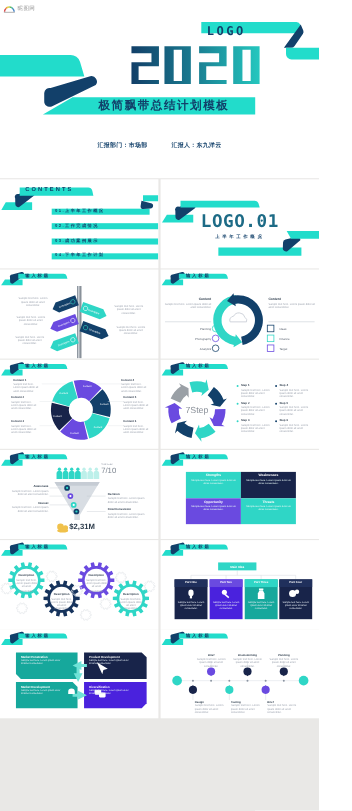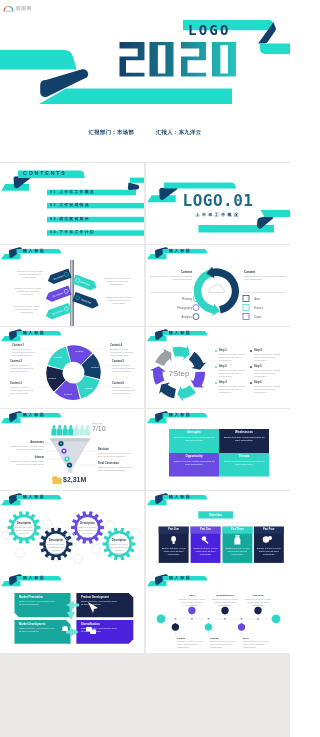--- a/index.html
+++ b/index.html
@@ -8,21 +8,21 @@
   .slide{position:absolute;background:#fff;overflow:hidden;}
   svg{display:block;}
   .wm{position:absolute;left:3px;top:3px;display:flex;align-items:center;gap:2px;z-index:50;}
   .wm-txt{font-size:5px;color:#9b9b9b;letter-spacing:0.3px;}
 
   
   .s-cover{left:0;top:0;width:290px;height:162px;}
   .year{position:absolute;left:0;top:0;}
   .cover-title{position:absolute;left:66px;top:90px;width:166px;text-align:center;font-size:10.5px;
         line-height:13px;font-weight:bold;color:#12406a;letter-spacing:1.4px;}
-  .logo-label{position:absolute;left:188px;top:22px;font-size:14px;font-weight:bold;color:#12406a;
+  .logo-label{position:absolute;left:188px;top:22px;font-size:11px;font-weight:bold;color:#12406a;
         letter-spacing:2.2px;font-family:"DejaVu Sans Mono",monospace;}
   .cover-meta{position:absolute;left:0;top:129px;width:290px;text-align:center;font-size:5.4px;
         color:#12406a;font-weight:bold;letter-spacing:0.3px;}
   .cover-meta span{margin:0 10px;}
 
   
   .g{position:absolute;width:144px;height:81px;background:#fff;overflow:hidden;}
   .hdr-txt{position:absolute;left:23px;top:4.1px;font-size:4px;font-weight:bold;color:#12406a;
         letter-spacing:1.6px;line-height:4px;}
   .tiny{position:absolute;font-size:2.4px;line-height:3.2px;color:#9aa1ad;}
@@ -78,20 +78,21 @@
           <stop offset="1" stop-color="#25c8bf"></stop>
         </linearGradient>
       </defs>
       <g fill="url(#gy)">
         <path d="M119.5 42 h25 v18 h-6.8 v-11.6 h-18.2 z M119.5 56.6 h25 v3.6 h-25 z M119.5 56.6 h6.5 v19.8 h-6.5 z M119.5 72.8 h25 v3.6 h-25 z"></path>
         <path d="M149.5 42 h24 v34.4 h-24 z M157.9 45.3 h7.5 v28.3 h-7.5 z" fill-rule="evenodd"></path>
         <path d="M181 42 h25 v18 h-6.8 v-11.6 h-18.2 z M181 56.6 h25 v3.6 h-25 z M181 56.6 h6.5 v19.8 h-6.5 z M181 72.8 h25 v3.6 h-25 z"></path>
         <path d="M212 42 h24 v34.4 h-24 z M220.4 45.3 h7.5 v28.3 h-7.5 z" fill-rule="evenodd"></path>
       </g>
     </svg>
+    <div class="cover-title">极简飘带总结计划模板</div>
     <div class="logo-label">LOGO</div>
     <div class="cover-meta">
       <span>汇报部门：市场部</span>
       <span>汇报人：东九洋云</span>
     </div>
   </div>
 
   <div class="g" style="left:0;top:163px;">
     <svg width="144" height="81" viewBox="0 0 144 81">
 

